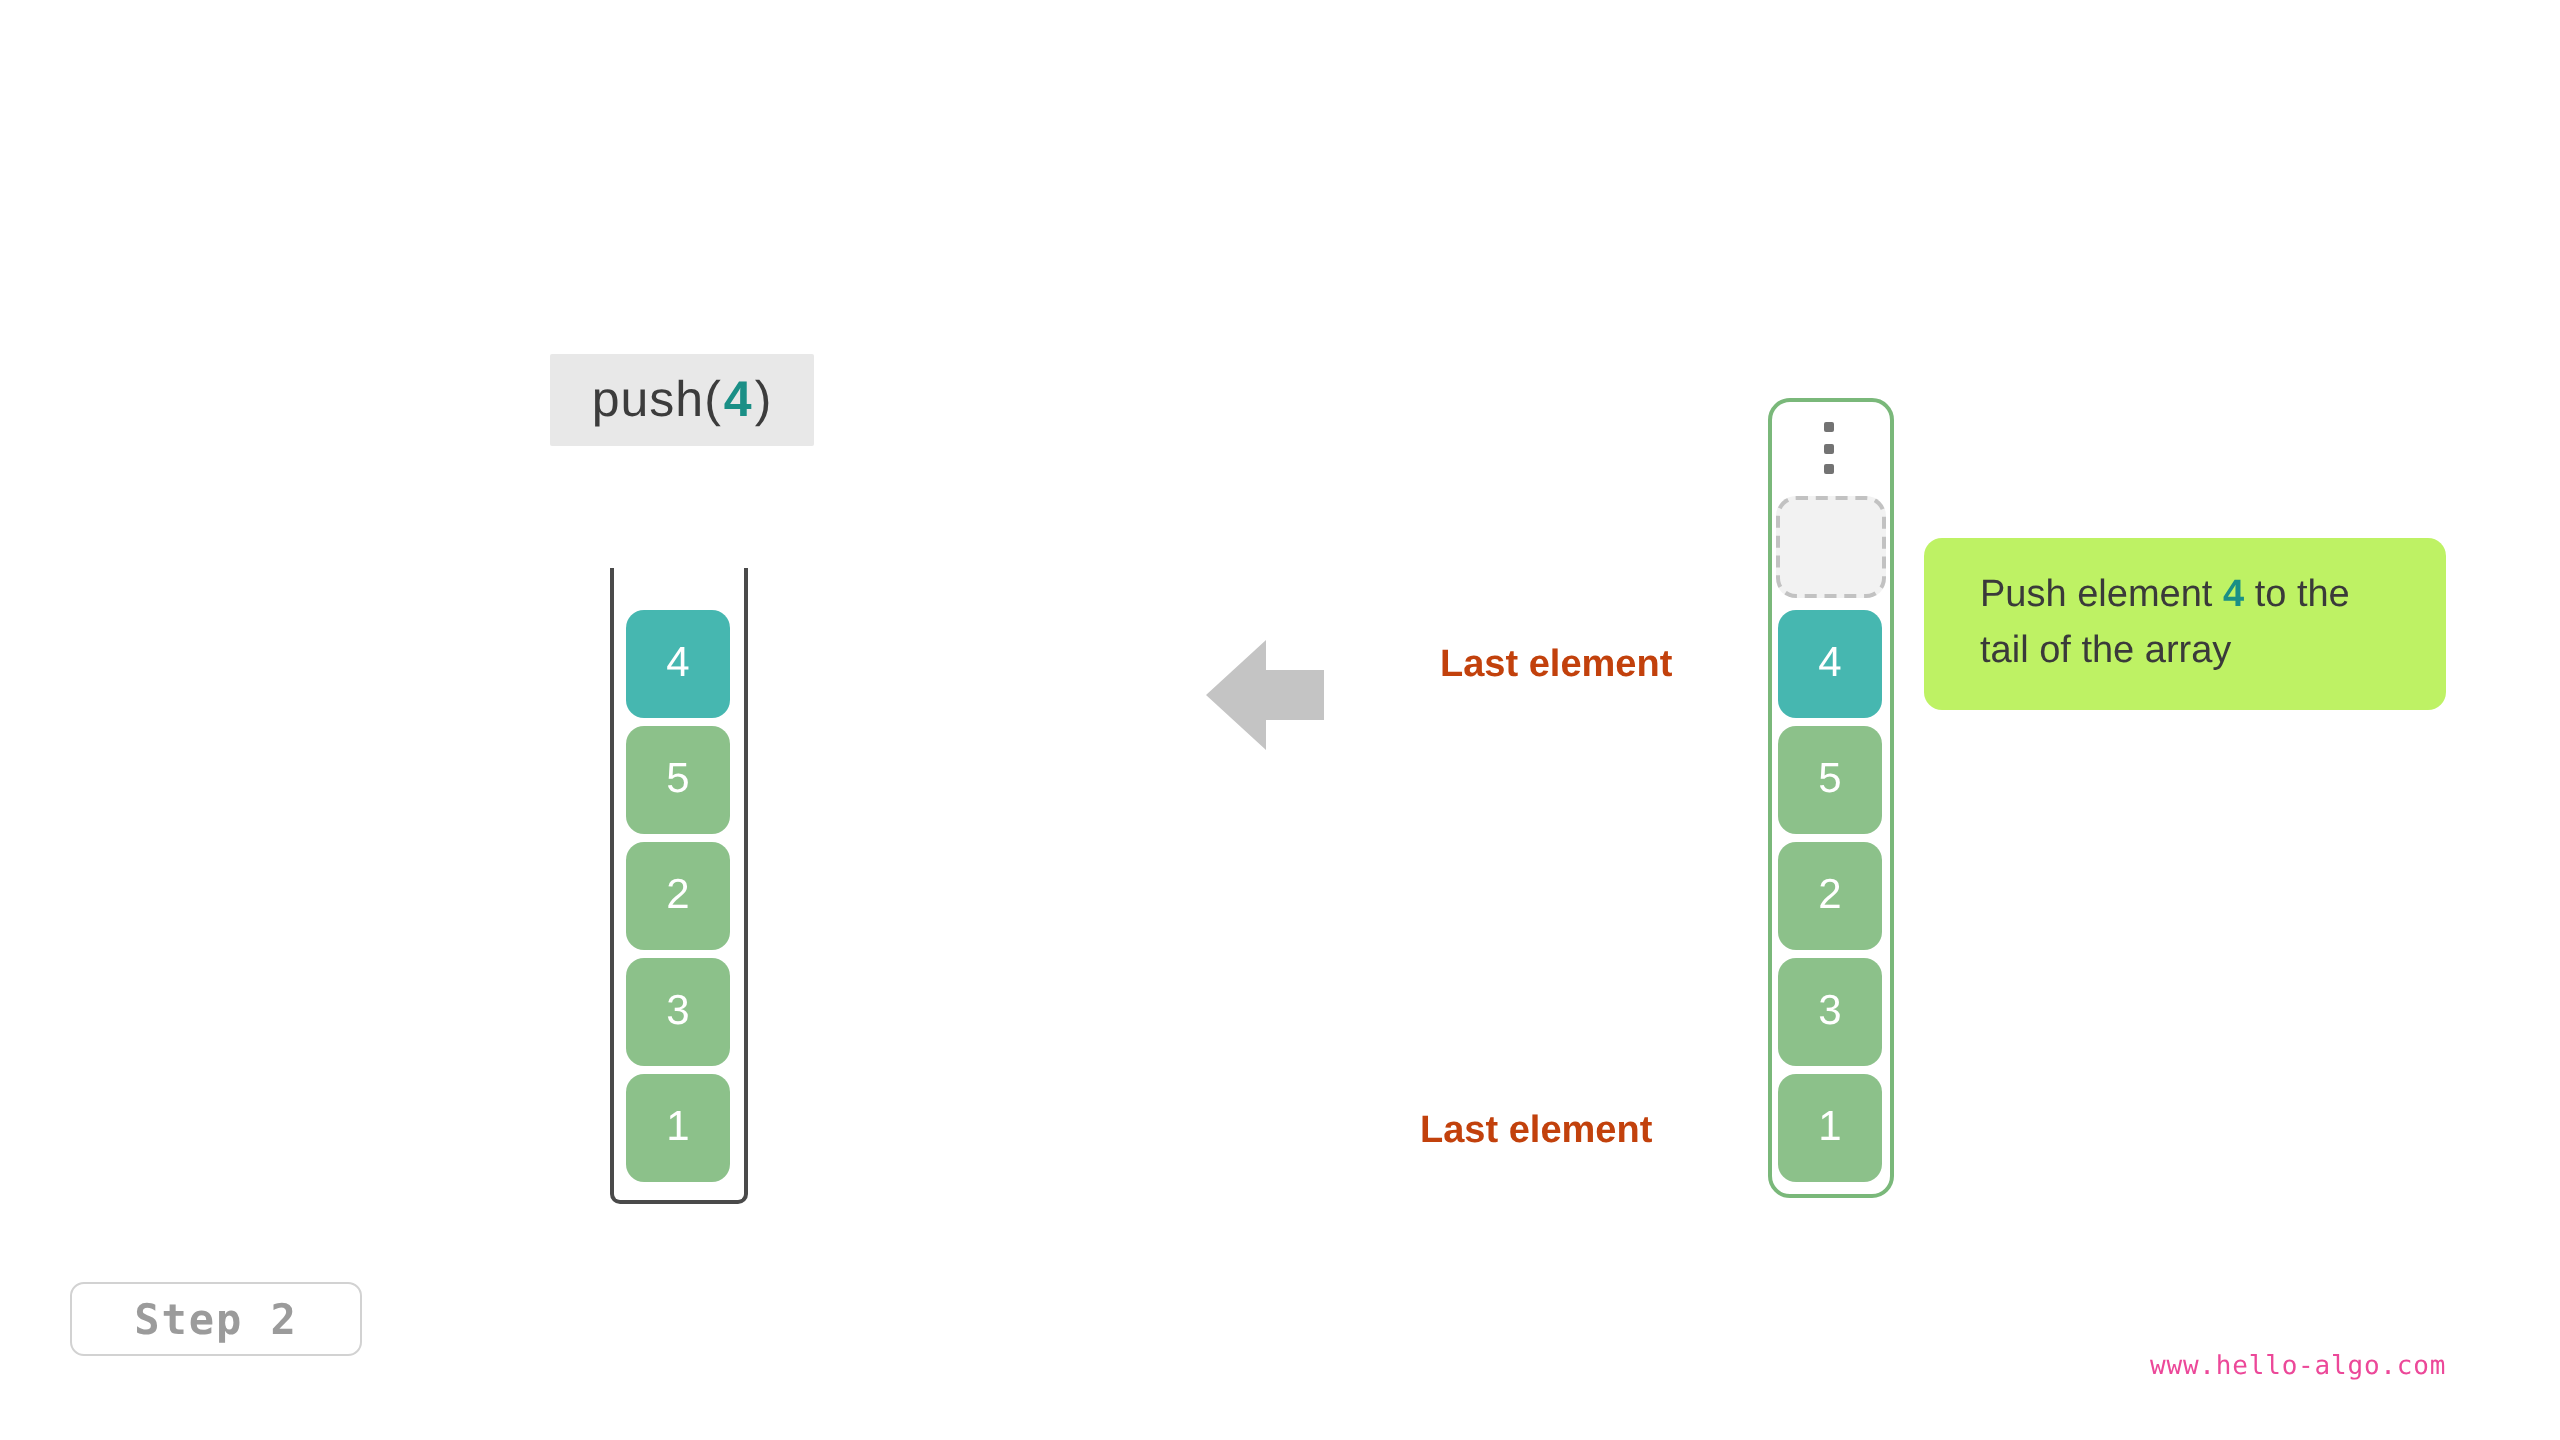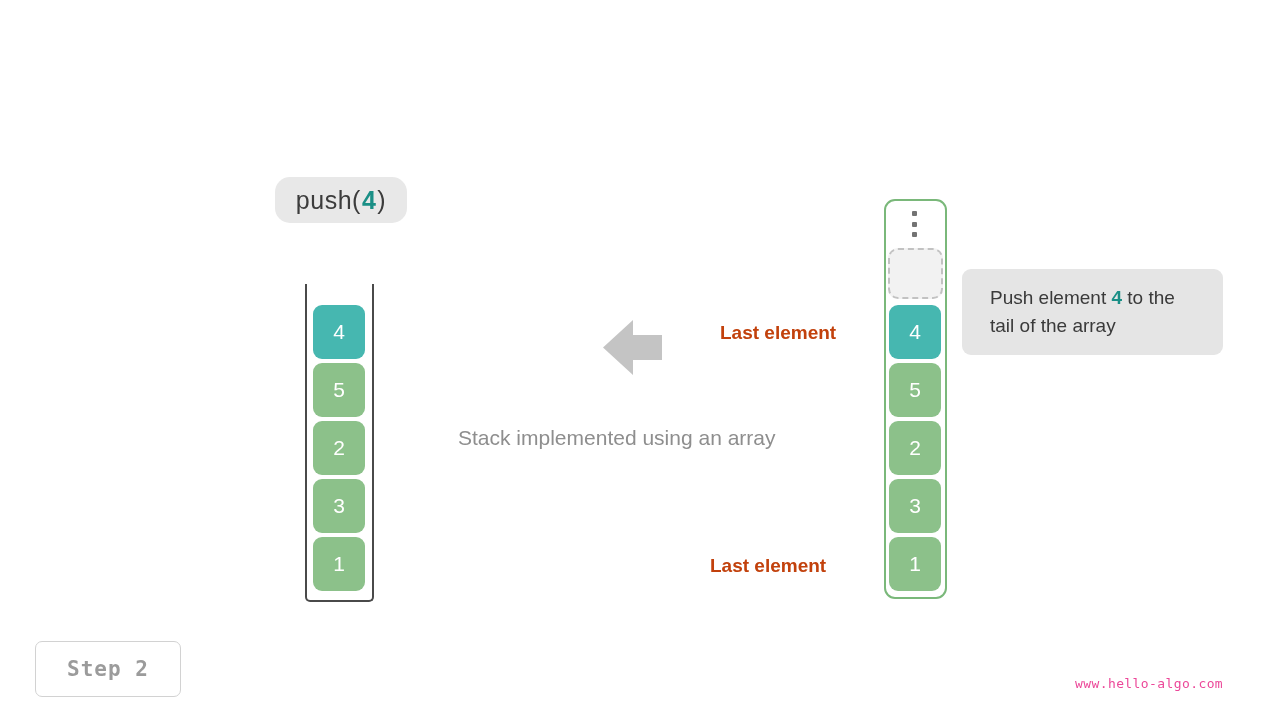--- a/index.html
+++ b/index.html
@@ -20,21 +20,21 @@
   }
 
   
   .op-box {
     position: absolute;
     left: 275px;
     top: 177px;
     width: 132px;
     height: 46px;
     background: #e8e8e8;
-    border-radius: 15px;
+    border-radius: 1px;
     display: flex;
     align-items: center;
     justify-content: center;
     font-size: 25px;
     color: #3c3c3c;
     letter-spacing: 0.5px;
     text-align: center;
   }
   .op-box .op-arg {
     color: #1a8f86;
@@ -156,39 +156,39 @@
   }
 
   
   .annotation {
     position: absolute;
     left: 962px;
     top: 269px;
     width: 261px;
     height: 86px;
     box-sizing: border-box;
-    background: #e5e5e5;
+    background: #bef264;
     border-radius: 9px;
     padding: 15px 27px 0 28px;
     font-size: 19px;
     line-height: 28px;
     color: #3a3a3a;
   }
   .annotation .hl {
     color: #1a8f86;
     font-weight: bold;
   }
 
   
   .step-badge {
     position: absolute;
     left: 35px;
     top: 641px;
     width: 146px;
-    height: 56px;
+    height: 37px;
     box-sizing: border-box;
     background: #ffffff;
     border: 1px solid #d2d2d2;
     border-radius: 7px;
     display: flex;
     align-items: center;
     justify-content: center;
     font-family: "DejaVu Sans Mono", monospace;
     font-size: 21px;
     font-weight: bold;
@@ -237,21 +237,20 @@
   <div class="cell green stack-col" style="top:537px;">
     <span>1</span>
   </div>
 
   <svg class="arrow-left" viewBox="0 0 59 55">
     <polygon points="0,27.5 30,0 30,15 59,15 59,40 30,40 30,55" fill="#c4c4c4"></polygon>
   </svg>
 
   <div class="lbl-bold lbl-last">Last element</div>
   <div class="lbl-bold lbl-first">Last element</div>
-  <div class="caption">Stack implemented using an array</div>
 
   <div class="array-frame"></div>
 
   <div class="ellipsis-v">
     <i></i>
       <i></i>
       <i></i>
   </div>
 
   <div class="empty-slot"></div>

